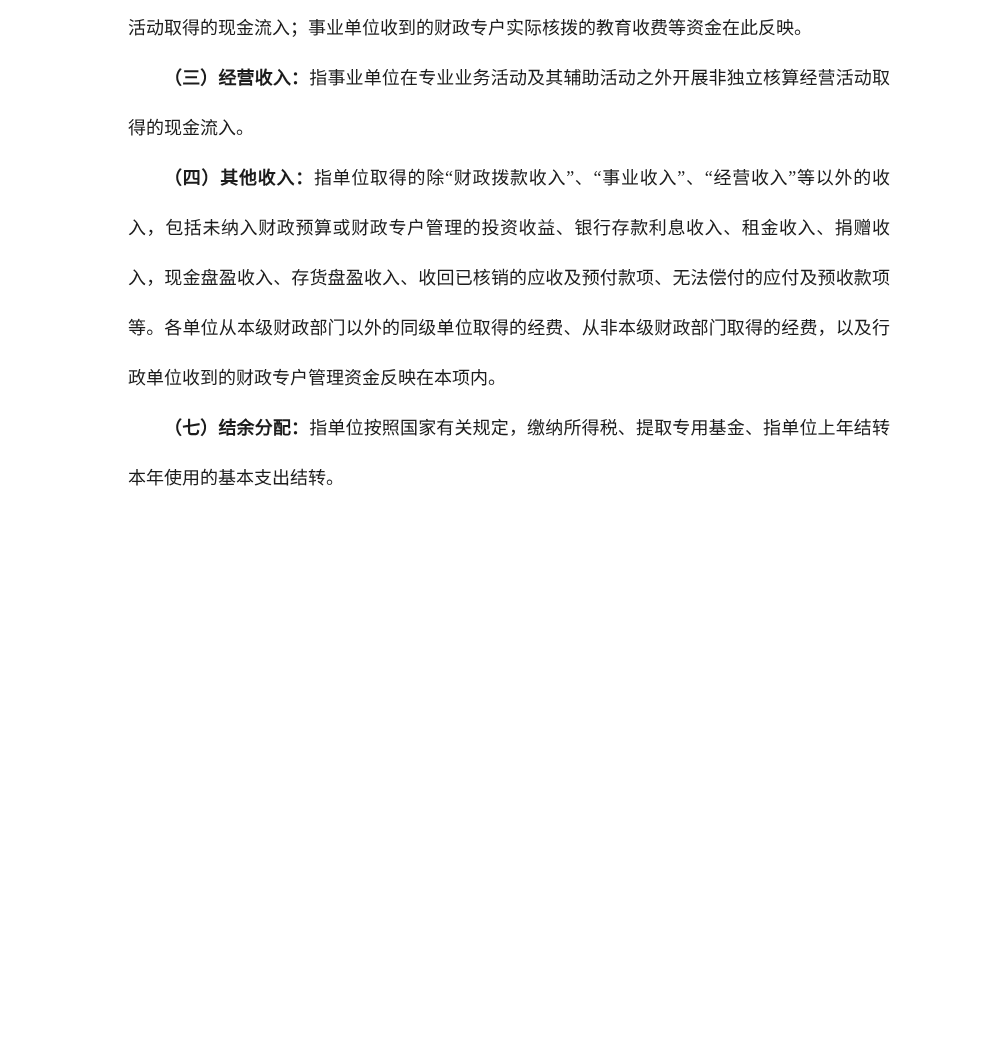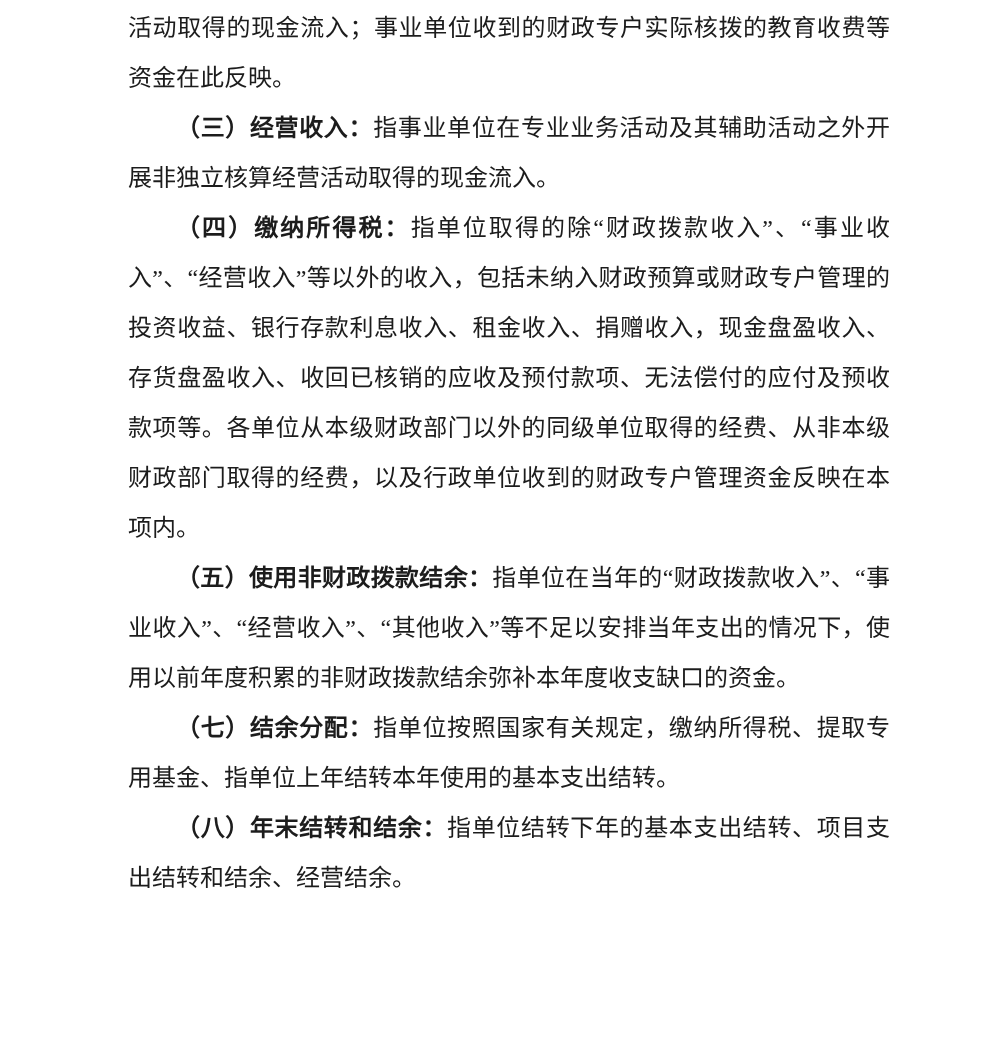--- a/index.html
+++ b/index.html
@@ -10,21 +10,21 @@
   .page {
     position: relative;
     width: 1000px;
     height: 1059px;
     box-sizing: border-box;
     background: #ffffff;
     color: #1c1c1c;
     padding: 3px 110px 0 128px;
     overflow: hidden;
     font-family: "Liberation Serif", "DejaVu Serif", serif;
-    font-size: 24px;
+    font-size: 18px;
     line-height: 50px;
     letter-spacing: 0;
   }
   .para {
     margin: 0;
     padding: 0;
     text-align: justify;
     text-justify: inter-ideograph;
     word-break: break-all;
   }
@@ -40,22 +40,20 @@
 </style>
 </head>
 <body>
 
 <div class="page">
 
   <p class="para"><span class="head"></span><span class="body">活动取得的现金流入；事业单位收到的财政专户实际核拨的教育收费等资金在此反映。</span></p>
 
   <p class="para indented"><span class="head">（三）经营收入：</span><span class="body">指事业单位在专业业务活动及其辅助活动之外开展非独立核算经营活动取得的现金流入。</span></p>
 
-  <p class="para indented"><span class="head">（四）缴纳所得税：</span><span class="body">指单位取得的除“财政拨款收入”、“事业收入”、“经营收入”等以外的收入，包括未纳入财政预算或财政专户管理的投资收益、银行存款利息收入、租金收入、捐赠收入，现金盘盈收入、存货盘盈收入、收回已核销的应收及预付款项、无法偿付的应付及预收款项等。各单位从本级财政部门以外的同级单位取得的经费、从非本级财政部门取得的经费，以及行政单位收到的财政专户管理资金反映在本项内。</span></p>
+  <p class="para indented"><span class="head">（四）其他收入：</span><span class="body">指单位取得的除“财政拨款收入”、“事业收入”、“经营收入”等以外的收入，包括未纳入财政预算或财政专户管理的投资收益、银行存款利息收入、租金收入、捐赠收入，现金盘盈收入、存货盘盈收入、收回已核销的应收及预付款项、无法偿付的应付及预收款项等。各单位从本级财政部门以外的同级单位取得的经费、从非本级财政部门取得的经费，以及行政单位收到的财政专户管理资金反映在本项内。</span></p>
 
-  <p class="para indented"><span class="head">（五）使用非财政拨款结余：</span><span class="body">指单位在当年的“财政拨款收入”、“事业收入”、“经营收入”、“其他收入”等不足以安排当年支出的情况下，使用以前年度积累的非财政拨款结余弥补本年度收支缺口的资金。</span></p>
 
 
   <p class="para indented"><span class="head">（七）结余分配：</span><span class="body">指单位按照国家有关规定，缴纳所得税、提取专用基金、指单位上年结转本年使用的基本支出结转。</span></p>
 
-  <p class="para indented"><span class="head">（八）年末结转和结余：</span><span class="body">指单位结转下年的基本支出结转、项目支出结转和结余、经营结余。</span></p>
 
 </div>
 
 </body></html>

